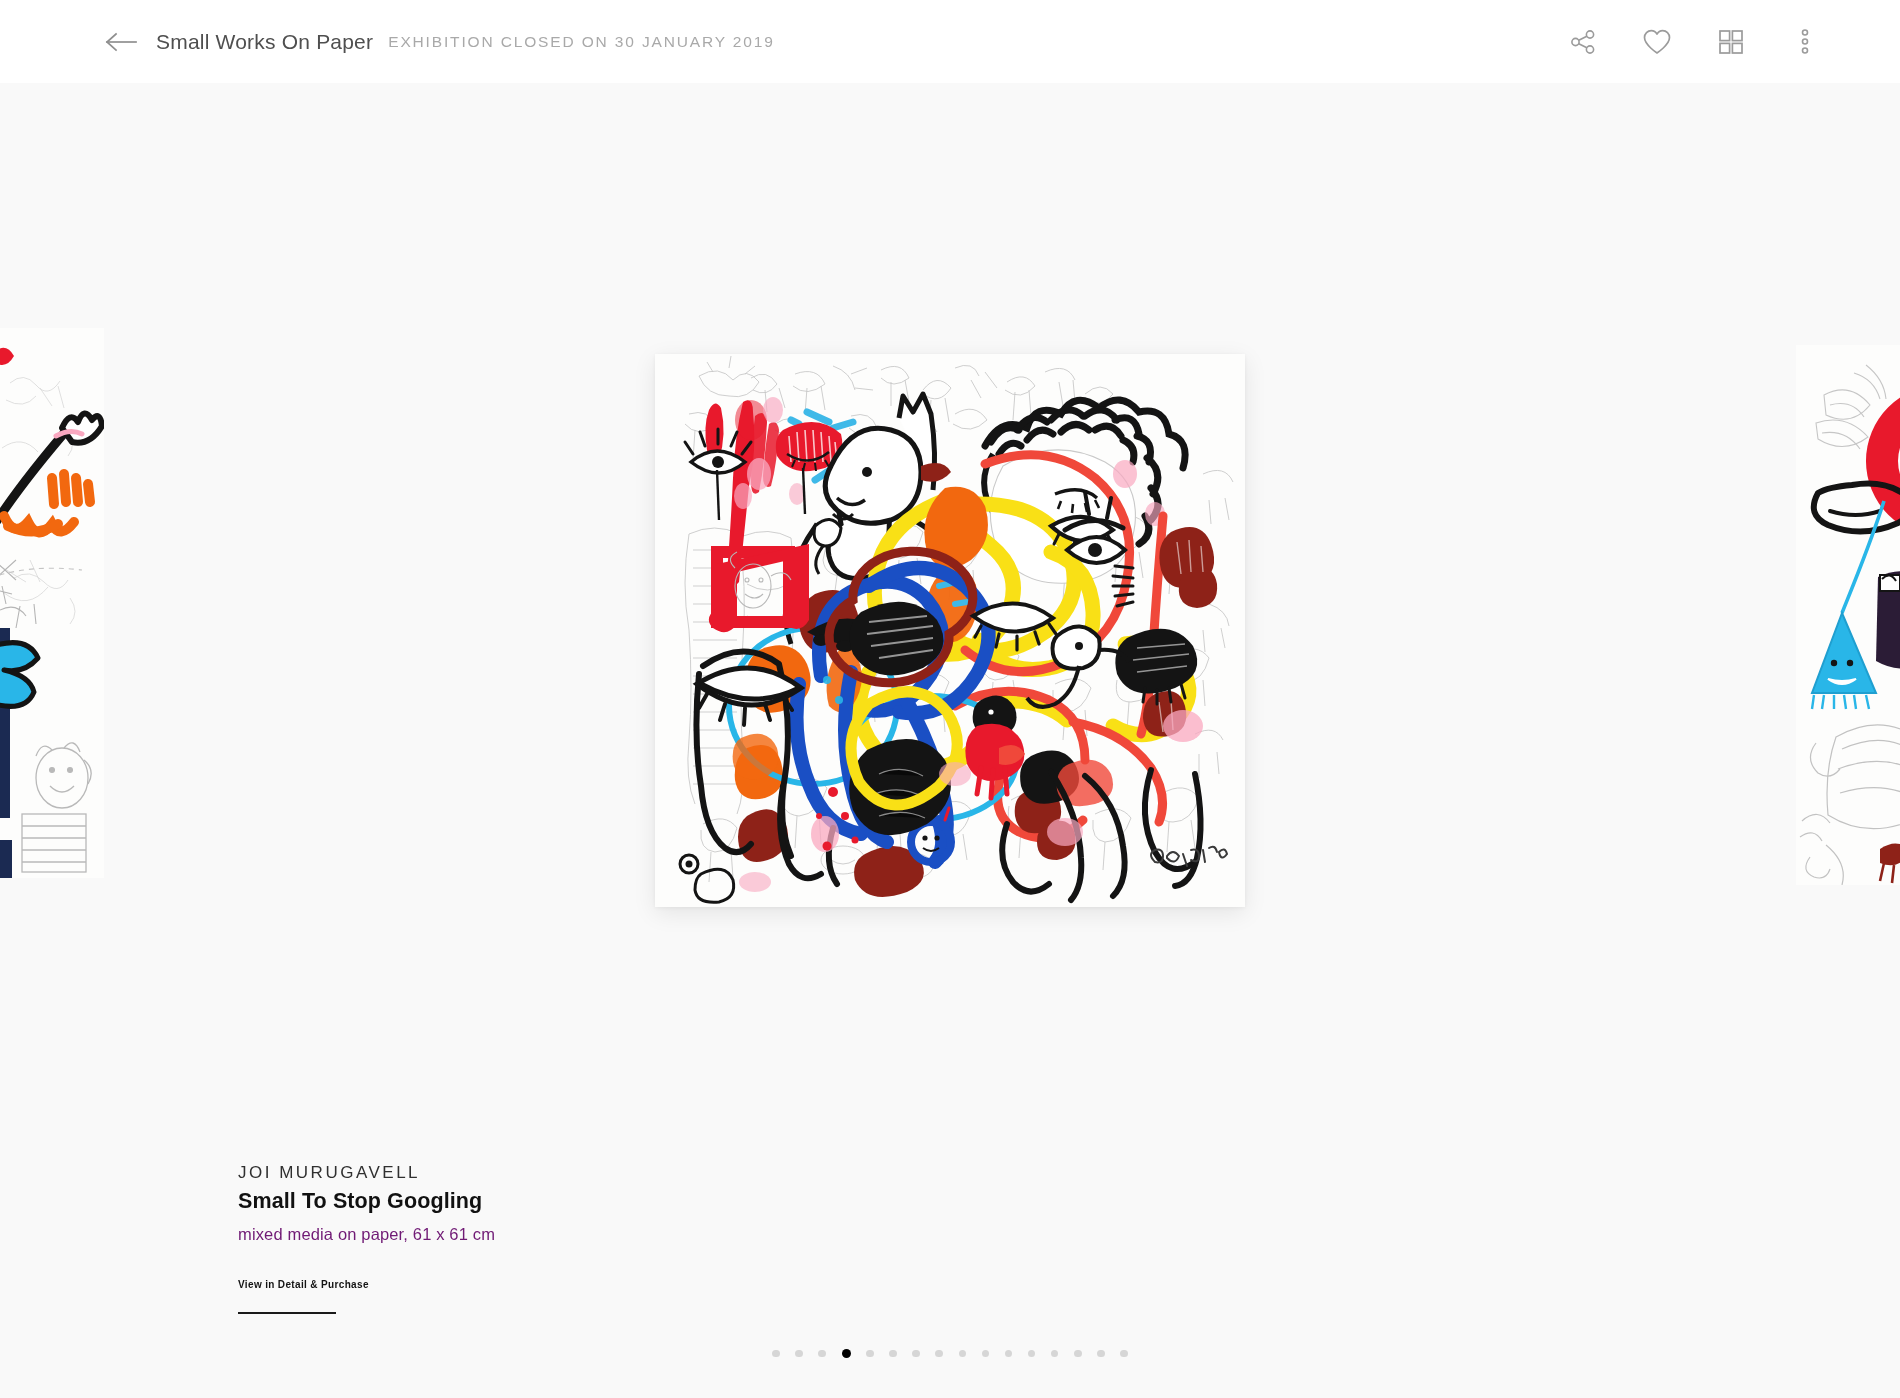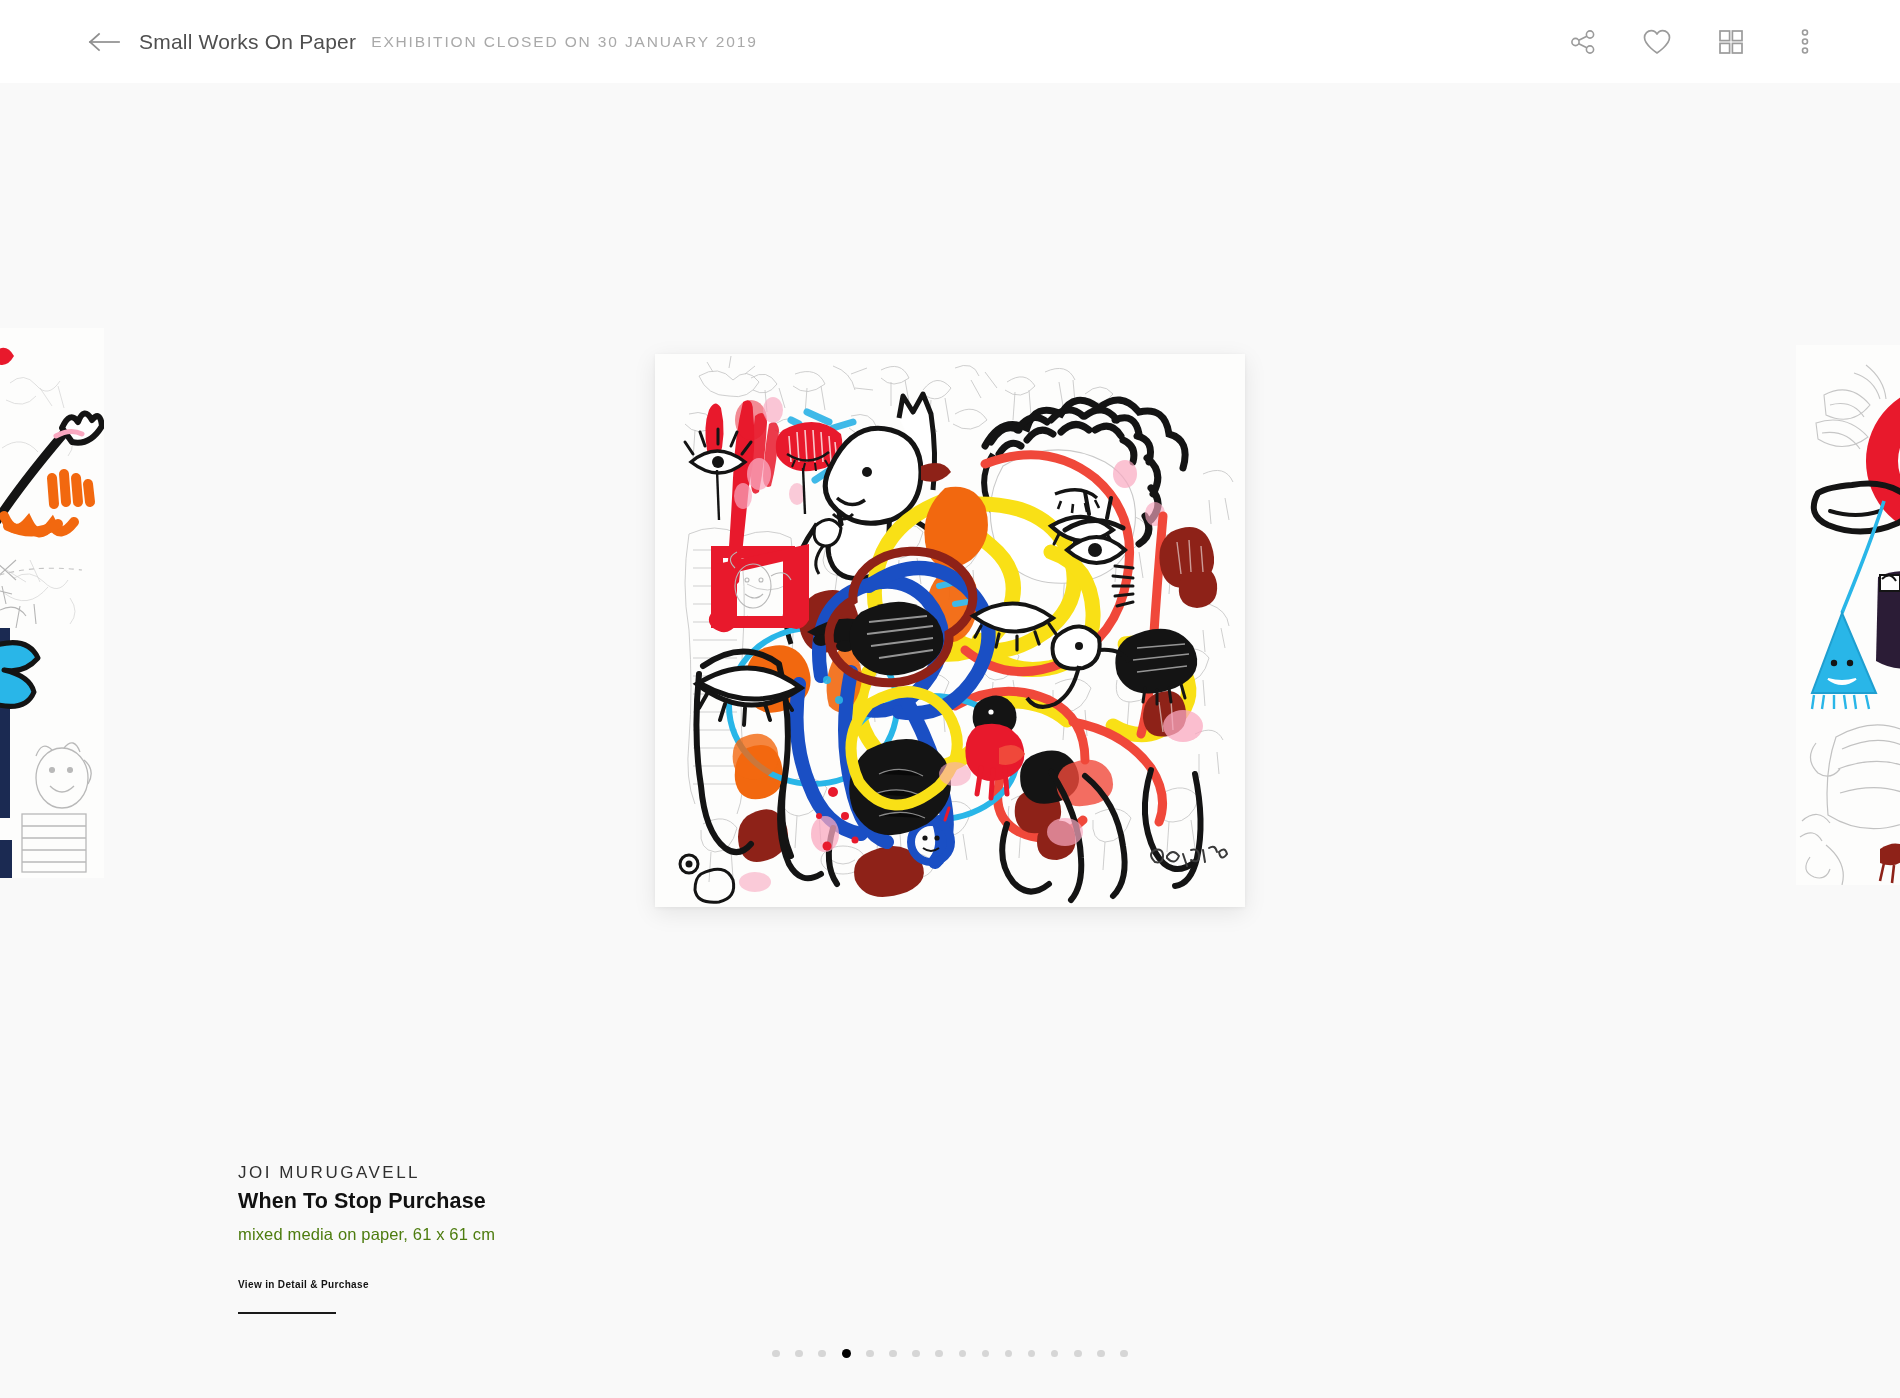--- a/index.html
+++ b/index.html
@@ -20,20 +20,21 @@
   
   .header {
     position: absolute;
     top: 0; left: 0;
     width: 1900px;
     height: 83px;
     background: #ffffff;
     display: flex;
     align-items: center;
     z-index: 20;
+    padding-left: 17px;
   }
 
   .header-left {
     display: flex;
     align-items: center;
     padding-left: 85px;
     gap: 0;
   }
 
   .back-arrow {
@@ -138,21 +139,21 @@
     font-size: 21.5px;
     font-weight: 700;
     color: #111111;
     letter-spacing: 0.1px;
     margin-bottom: 11px;
   }
 
   .caption-medium {
     font-size: 16.5px;
     font-weight: 400;
-    color: #4d7c0f;
+    color: #701a75;
     letter-spacing: 0.15px;
     margin-bottom: 30px;
   }
 
   .caption-link {
     font-size: 10px;
     font-weight: 700;
     color: #141414;
     letter-spacing: 0.35px;
     cursor: pointer;
@@ -687,21 +688,21 @@
 
       <g>
         <path d="M500 508 q-8 -8 0 -12 q8 -2 8 6 q0 8 -8 6 Z M512 502 q6 -8 12 0 q-4 10 -12 2 Z M528 500 l4 12 M536 496 q8 -2 8 6 q0 8 -8 4 M548 496 l2 12 M554 494 q6 -4 8 4 M564 498 q6 -6 8 2 q-6 8 -8 -2 Z" fill="none" stroke="#3a3a3a" stroke-width="2" stroke-linecap="round"></path>
       </g>
     </svg>
   </div>
 </div>
 
 <div class="caption">
   <div class="caption-artist">JOI MURUGAVELL</div>
-  <div class="caption-title">When To Stop Purchase</div>
+  <div class="caption-title">Small To Stop Googling</div>
   <div class="caption-medium">mixed media on paper, 61 x 61 cm</div>
   <div class="caption-link">View in Detail &amp; Purchase</div>
   <div class="caption-rule"></div>
 </div>
 
 <div class="pagination" id="pagination">
     <div class="dot"></div>
     <div class="dot"></div>
     <div class="dot"></div>
     <div class="dot active"></div>

